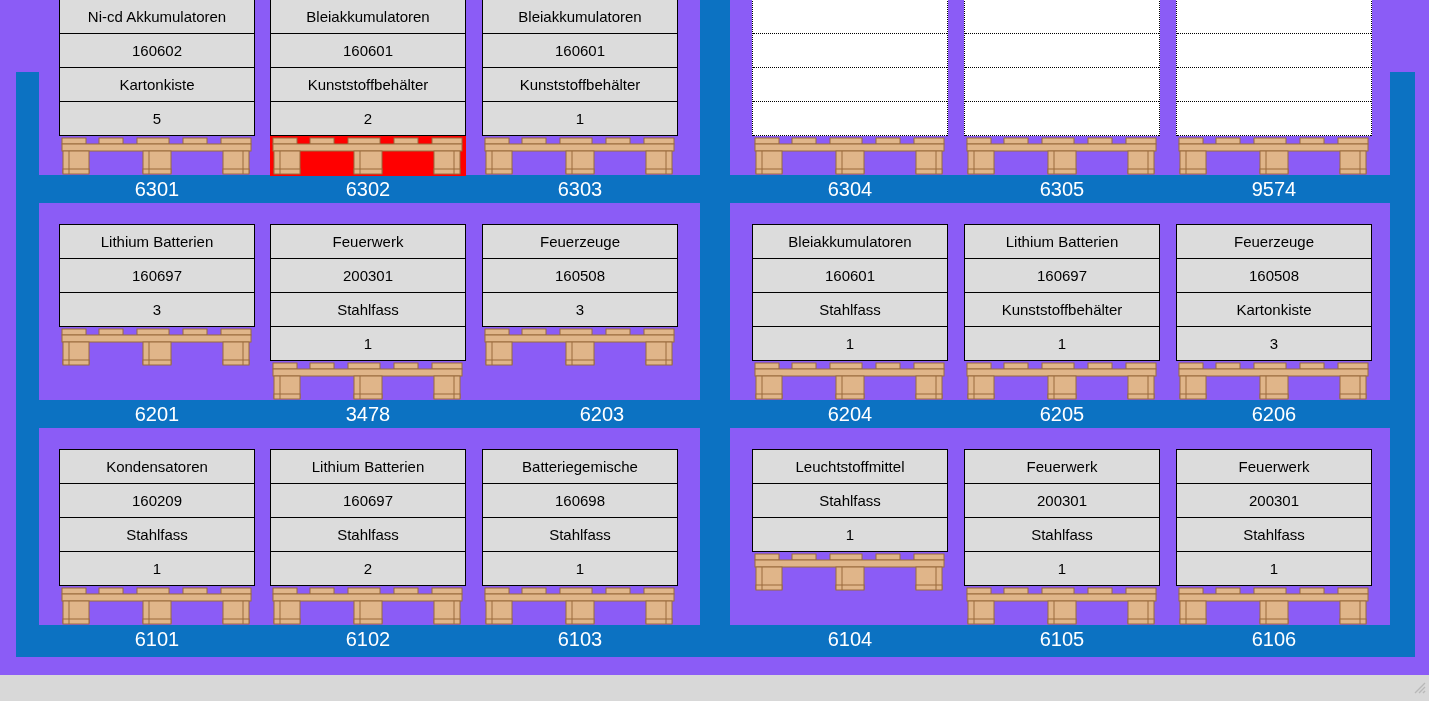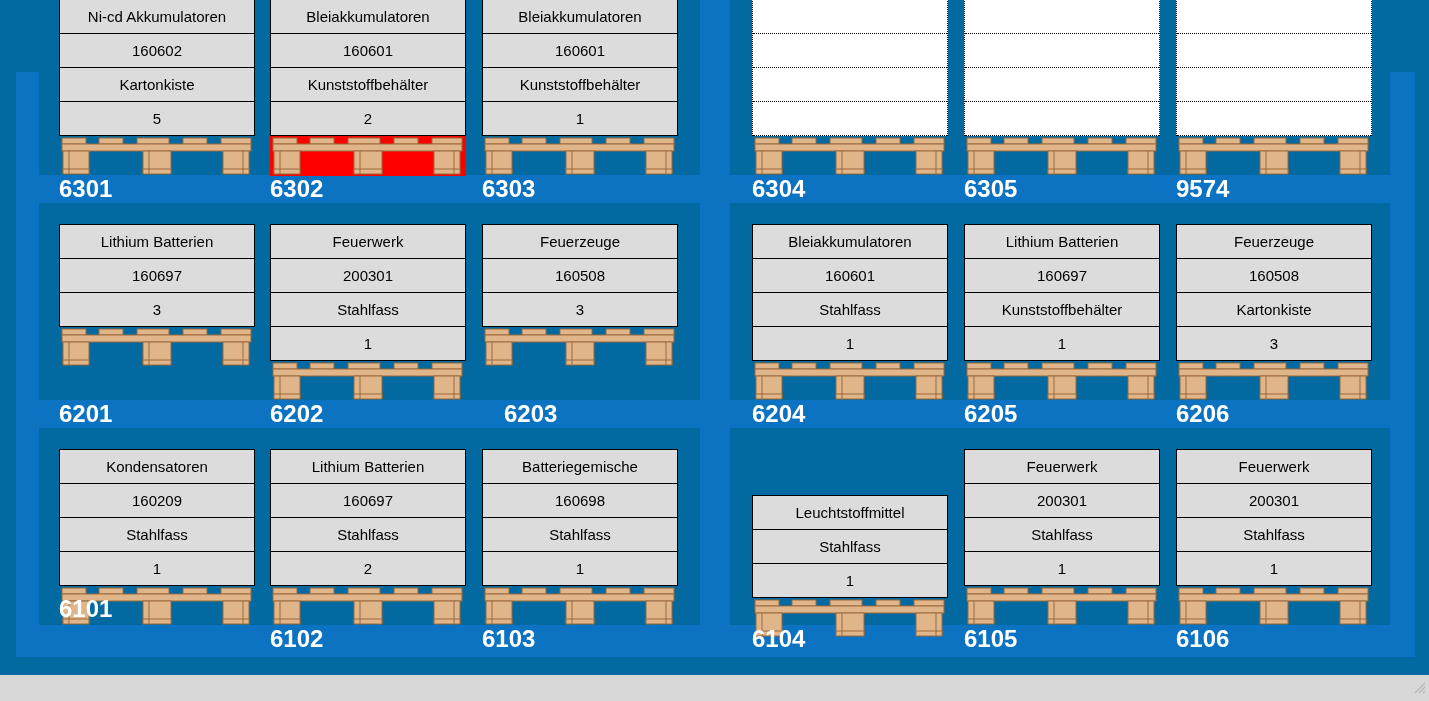--- a/index.html
+++ b/index.html
@@ -9,39 +9,39 @@
     width: 1429px; height: 701px;
     background: #ffffff;
     font-family: "Liberation Sans", sans-serif;
     overflow: hidden;
   }
 
   #stage {
     position: relative;
     width: 1429px;
     height: 701px;
-    background: #0369a1;
+    background: #8b5cf6;
   }
 
   
   .upright {
     position: absolute;
     background: #0c72c2;
   }
   .beam {
     position: absolute;
     background: #0c72c2;
     height: 28px;
   }
   .beam-label {
     flex: 0 0 auto;
     color: #ffffff;
-    font-size: 24px;
-    font-weight: bold;
-    text-align: left;
+    font-size: 20px;
+    font-weight: normal;
+    text-align: center;
     line-height: 28px;
     letter-spacing: 0px;
   }
 
   
   .slot {
     position: absolute;
     width: 196px;
   }
 
@@ -513,21 +513,21 @@
     <rect x="164" y="15" width="26" height="22" fill="#e0b589" stroke="#9a6b3c" stroke-width="1"></rect>
     <rect x="4" y="33" width="26" height="5" fill="#e0b589" stroke="#9a6b3c" stroke-width="1"></rect>
     <rect x="84" y="33" width="28" height="5" fill="#e0b589" stroke="#9a6b3c" stroke-width="1"></rect>
     <rect x="164" y="33" width="26" height="5" fill="#e0b589" stroke="#9a6b3c" stroke-width="1"></rect>
     <line x1="10" y1="15" x2="10" y2="38" stroke="#9a6b3c" stroke-width="1"></line>
     <line x1="90" y1="15" x2="90" y2="38" stroke="#9a6b3c" stroke-width="1"></line>
     <line x1="184" y1="15" x2="184" y2="38" stroke="#9a6b3c" stroke-width="1"></line>
           </svg>
         </div>
       </div>
-      <div class="slot" style="left: 752px; top: 449px; margin-top: 46px;">
+      <div class="slot" style="left: 752px; top: 449px;">
         <div class="card">
           <div class="row">Leuchtstoffmittel</div>
           <div class="row">Stahlfass</div>
           <div class="row">1</div>
         </div>
         <div class="pallet">
           <svg width="196" height="40" viewBox="0 0 196 40">
     <rect x="3" y="2" width="24" height="6" fill="#e0b589" stroke="#9a6b3c" stroke-width="1"></rect>
     <rect x="40" y="2" width="24" height="6" fill="#e0b589" stroke="#9a6b3c" stroke-width="1"></rect>
     <rect x="78" y="2" width="32" height="6" fill="#e0b589" stroke="#9a6b3c" stroke-width="1"></rect>
@@ -603,26 +603,26 @@
     </div>
 
   <div id="labels-layer">
       <div class="beam-label" style="position: absolute; left: 59px; top: 175px; width: 196px;">6301</div>
       <div class="beam-label" style="position: absolute; left: 270px; top: 175px; width: 196px;">6302</div>
       <div class="beam-label" style="position: absolute; left: 482px; top: 175px; width: 196px;">6303</div>
       <div class="beam-label" style="position: absolute; left: 752px; top: 175px; width: 196px;">6304</div>
       <div class="beam-label" style="position: absolute; left: 964px; top: 175px; width: 196px;">6305</div>
       <div class="beam-label" style="position: absolute; left: 1176px; top: 175px; width: 196px;">9574</div>
       <div class="beam-label" style="position: absolute; left: 59px; top: 400px; width: 196px;">6201</div>
-      <div class="beam-label" style="position: absolute; left: 270px; top: 400px; width: 196px;">6202</div>
+      <div class="beam-label" style="position: absolute; left: 270px; top: 400px; width: 196px;">3478</div>
       <div class="beam-label" style="position: absolute; left: 504px; top: 400px; width: 196px;">6203</div>
       <div class="beam-label" style="position: absolute; left: 752px; top: 400px; width: 196px;">6204</div>
       <div class="beam-label" style="position: absolute; left: 964px; top: 400px; width: 196px;">6205</div>
       <div class="beam-label" style="position: absolute; left: 1176px; top: 400px; width: 196px;">6206</div>
-      <div class="beam-label" style="position: absolute; left: 59px; top: 595px; width: 196px;">6101</div>
+      <div class="beam-label" style="position: absolute; left: 59px; top: 625px; width: 196px;">6101</div>
       <div class="beam-label" style="position: absolute; left: 270px; top: 625px; width: 196px;">6102</div>
       <div class="beam-label" style="position: absolute; left: 482px; top: 625px; width: 196px;">6103</div>
       <div class="beam-label" style="position: absolute; left: 752px; top: 625px; width: 196px;">6104</div>
       <div class="beam-label" style="position: absolute; left: 964px; top: 625px; width: 196px;">6105</div>
       <div class="beam-label" style="position: absolute; left: 1176px; top: 625px; width: 196px;">6106</div>
     </div>
 
   <div class="status-strip" style="top:675px;">
     <svg class="grip" viewBox="0 0 16 16">
       <path d="M15 5 L5 15 M15 9 L9 15 M15 13 L13 15" stroke="#b8b8b8" stroke-width="1.4" fill="none"></path>

